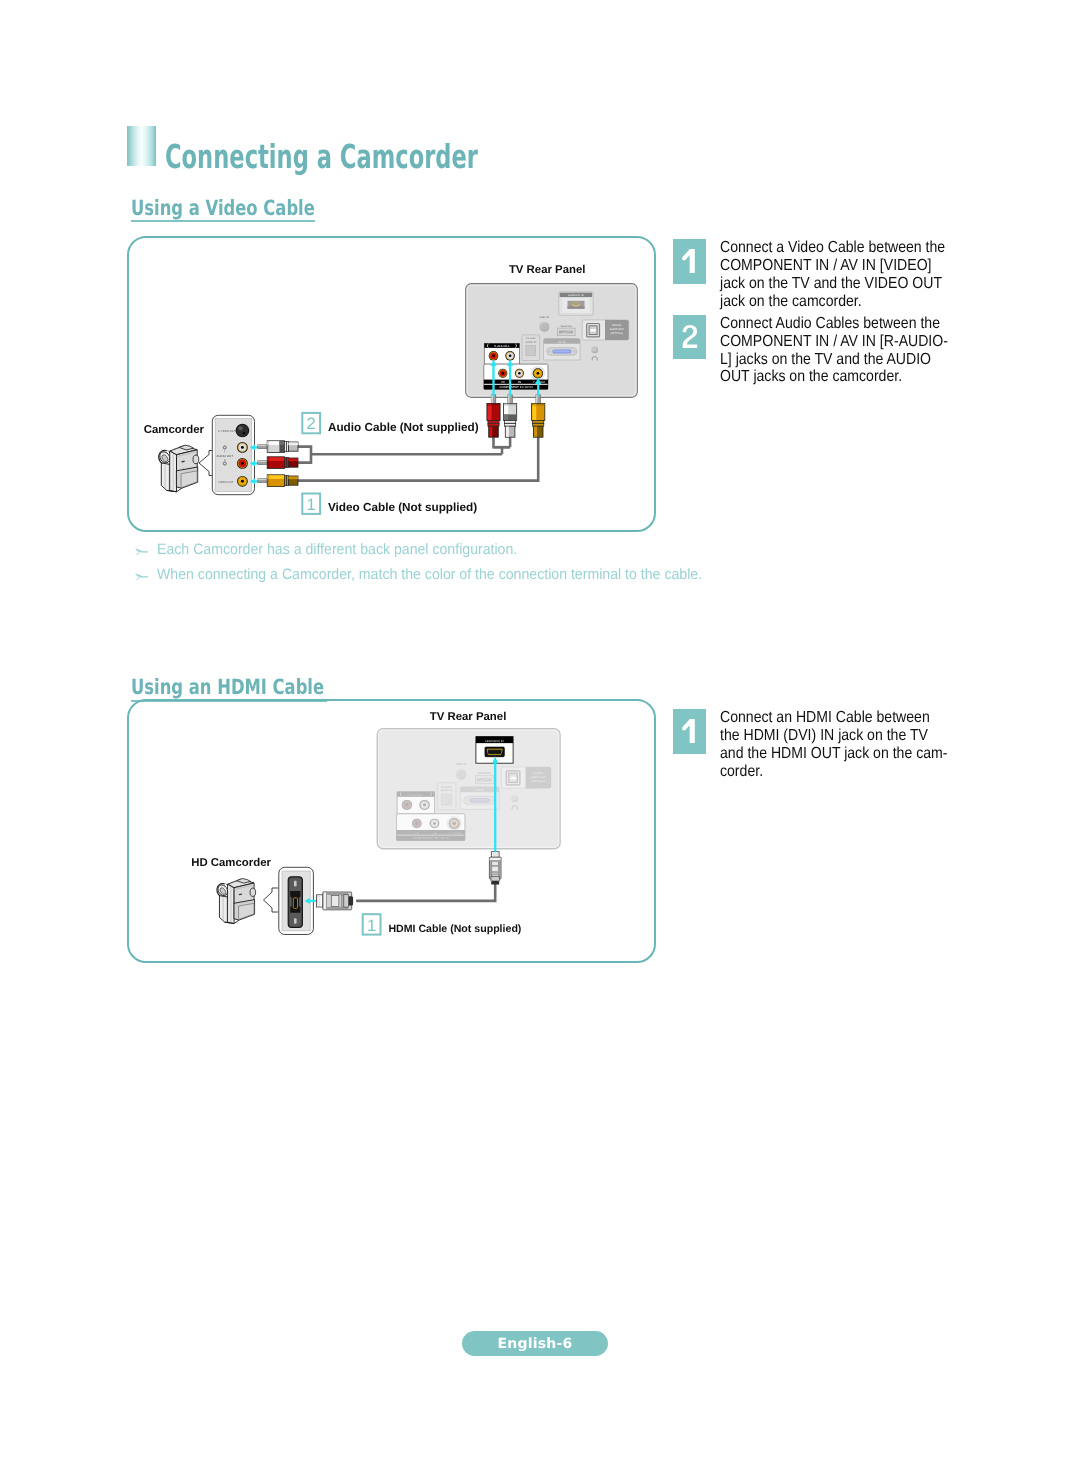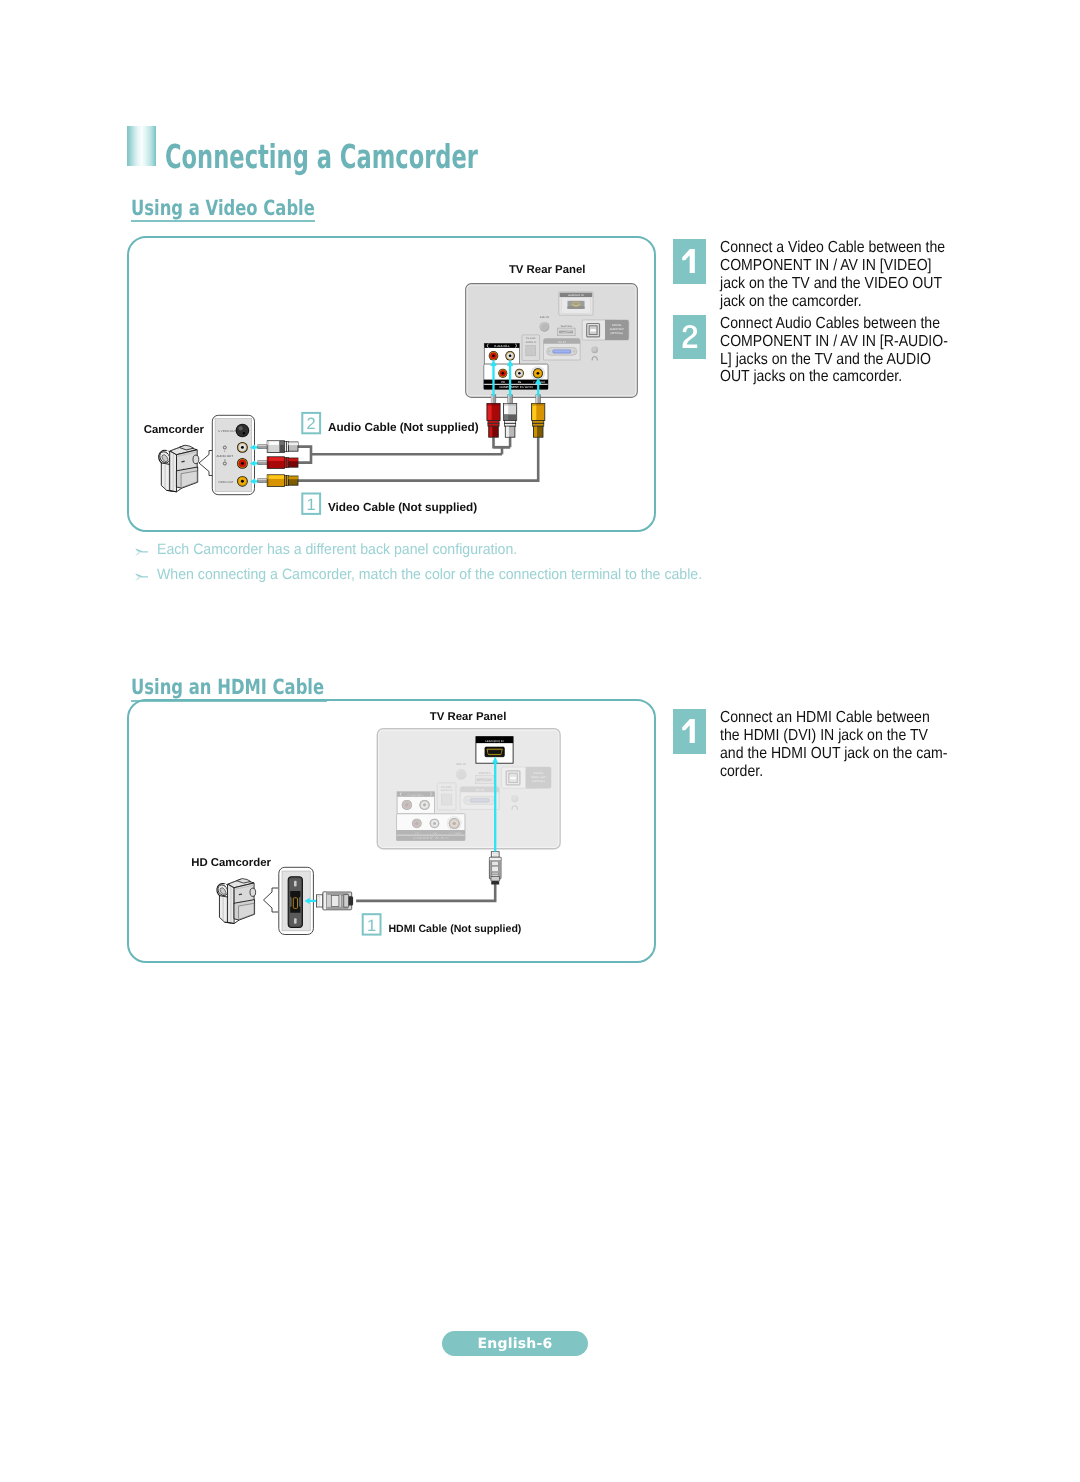--- a/index.html
+++ b/index.html
@@ -24,21 +24,21 @@
   .note{position:relative;height:25px;}
   .note .ar{position:absolute;left:1.9px;top:6.7px;}
   .note .tx{position:absolute;left:23.5px;top:0;color:#9bd2d4;font-size:15px;line-height:17px;font-family:"Liberation Sans",sans-serif;transform:scaleX(0.942);transform-origin:left top;white-space:nowrap;}
   .steps{position:absolute;}
   .step{position:relative;}
   .stepnum{position:absolute;left:0;width:33px;height:44.5px;background:#80c4c4;
     display:flex;align-items:center;justify-content:center;}
   .stepnum svg{display:block;}
   .steptxt{position:absolute;left:47px;top:0;font-size:16px;line-height:17.9px;color:#111;font-family:"Liberation Sans",sans-serif;
     transform:scaleX(0.88);transform-origin:left top;white-space:nowrap;}
-  .footer{position:absolute;left:442px;top:1331px;width:146px;height:25px;border-radius:13px;background:#80c4c4;color:#fff;
+  .footer{position:absolute;left:462px;top:1331px;width:146px;height:25px;border-radius:13px;background:#80c4c4;color:#fff;
     font-family:"DejaVu Sans",sans-serif;font-weight:bold;font-size:14px;display:flex;align-items:center;justify-content:center;letter-spacing:0.2px;}
   svg{display:block;}
   .dg{position:absolute;}
 </style>
 </head>
 <body>
 
 <div class="page">
   <div class="title">
     <div class="bars">

